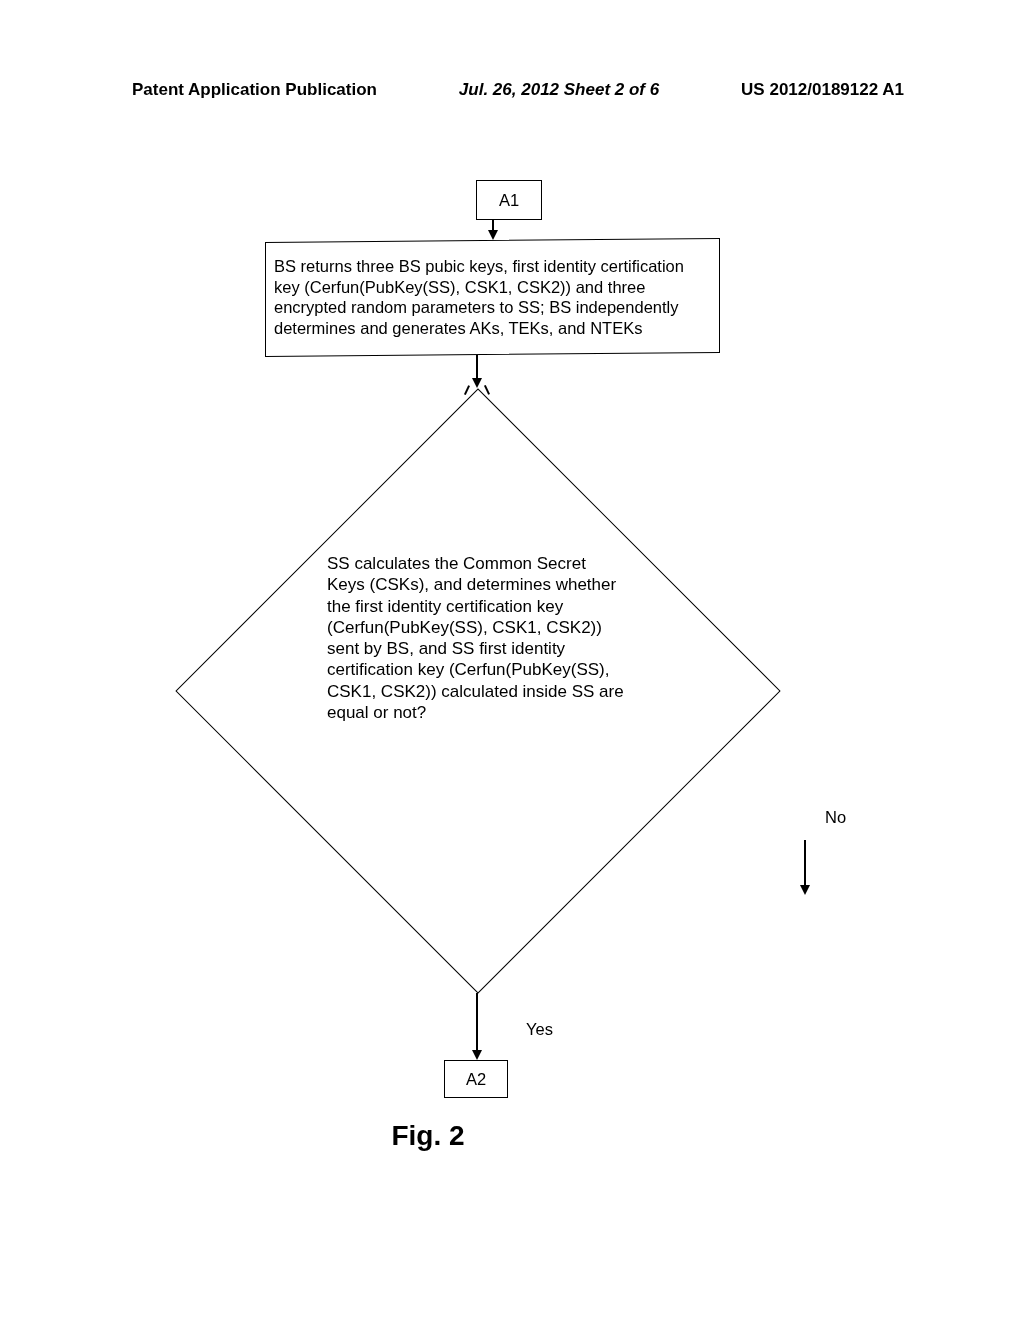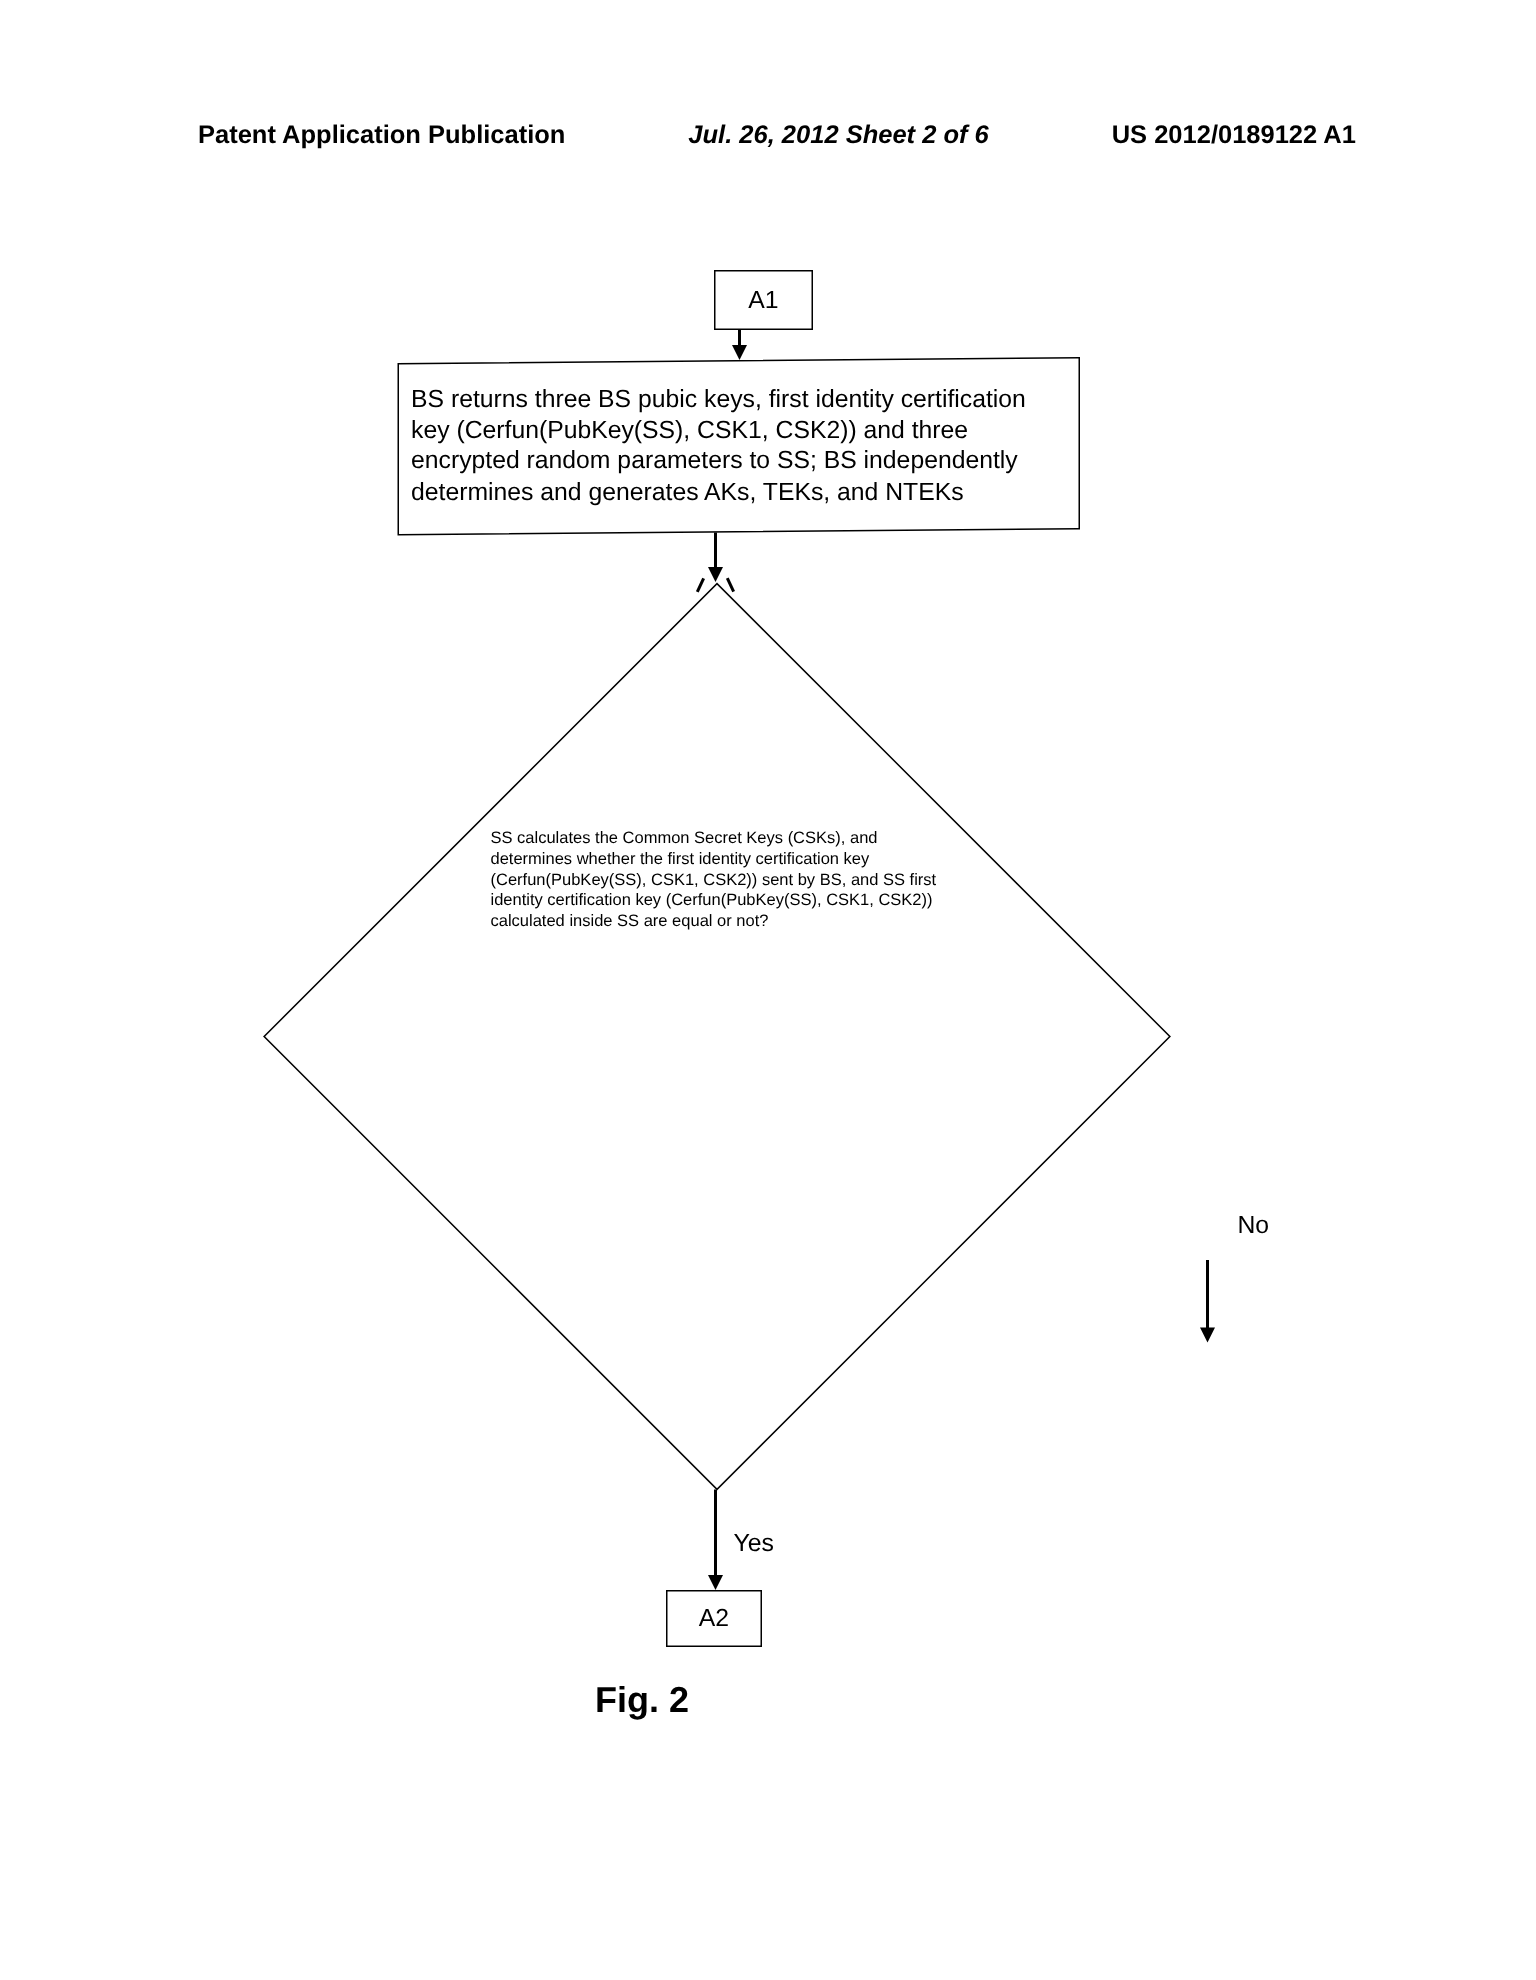--- a/index.html
+++ b/index.html
@@ -91,21 +91,21 @@
       height: 428px;
       transform: translate(-50%, -50%) rotate(45deg);
       border: 1.5px solid black;
       background: white;
     }
     .diamond-text {
       position: absolute;
       left: 152px;
       top: 165px;
       width: 300px;
-      font-size: 11px;
+      font-size: 17px;
       line-height: 1.25;
       text-align: left;
     }
     .arrow-line {
       position: absolute;
       background: black;
     }
     .arrow-head {
       position: absolute;
       width: 0;
@@ -119,21 +119,21 @@
     .label {
       position: absolute;
       font-size: 16.5px;
     }
     .figure-caption {
       position: absolute;
       top: 1120px;
       left: 0;
       width: 856px;
       text-align: center;
-      font-size: 24px;
+      font-size: 28px;
       font-weight: bold;
     }
   </style>
 </head>
 <body>
 
 <div class="header">
   <span>Patent Application Publication</span>
   <span class="header-center">Jul. 26, 2012  Sheet 2 of 6</span>
   <span>US 2012/0189122 A1</span>
@@ -163,21 +163,21 @@
     <div class="diamond-text">SS calculates the Common Secret Keys (CSKs), and determines whether the first identity certification key (Cerfun(PubKey(SS), CSK1, CSK2)) sent by BS, and SS first identity certification key (Cerfun(PubKey(SS), CSK1, CSK2)) calculated inside SS are equal or not?</div>
   </div>
 
   <div class="arrow-line" style="left: 804px; top: 660px; width: 1.5px; height: 47px;"></div>
   <div class="arrow-head down" style="left: 800px; top: 705px;"></div>
   <div class="label" style="left: 825px; top: 628px;">No</div>
 
 
   <div class="arrow-line" style="left: 476px; top: 813px; width: 1.5px; height: 58px;"></div>
   <div class="arrow-head down" style="left: 472px; top: 870px;"></div>
-  <div class="label" style="left: 489px; top: 840px;">Yes</div>
+  <div class="label" style="left: 526px; top: 840px;">Yes</div>
 
   <div class="box center box-a2">
     <span>A2</span>
   </div>
 
 </div>
 
 <div class="figure-caption">
   <span>Fig. 2</span>
 </div>

